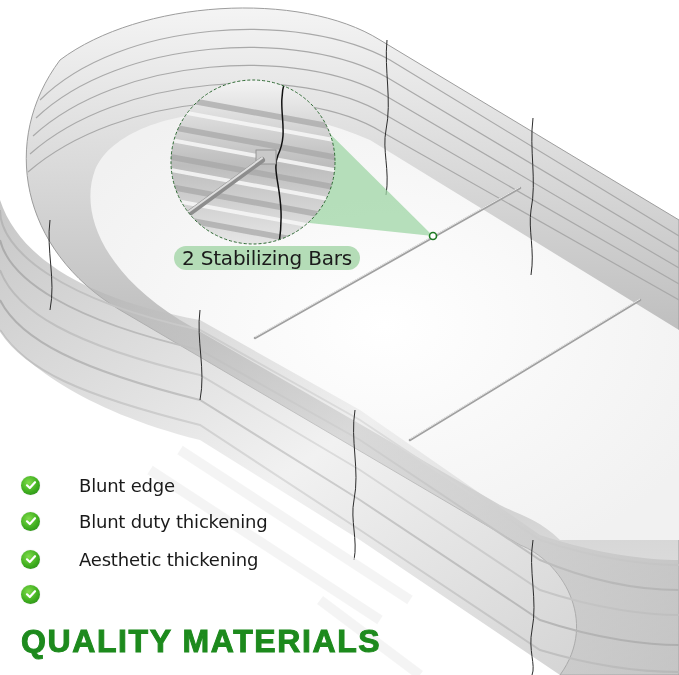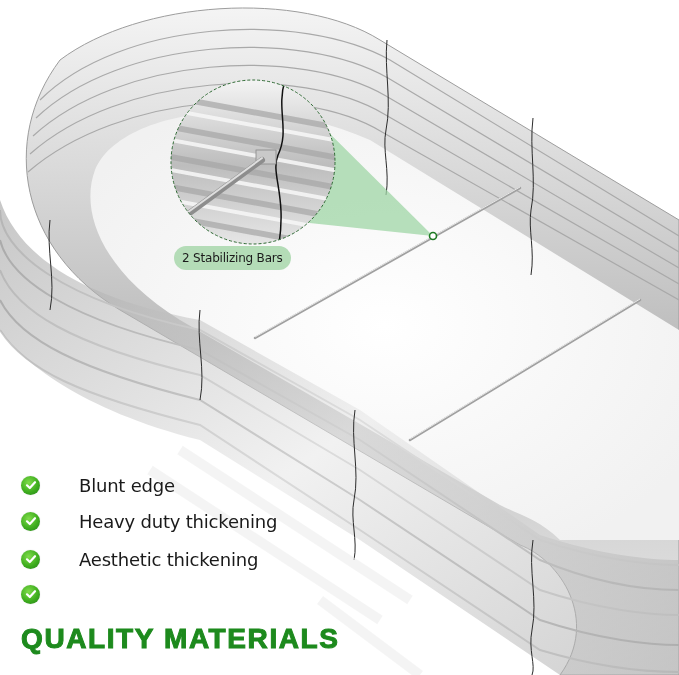--- a/index.html
+++ b/index.html
@@ -3,23 +3,23 @@
   <meta charset="utf-8">
   <style>
     html, body { margin: 0; padding: 0; }
     body { width: 679px; height: 675px; overflow: hidden; background: #ffffff; position: relative; font-family: "DejaVu Sans", sans-serif; }
     #stage { position: absolute; left: 0; top: 0; width: 679px; height: 675px; }
     .features { position: absolute; left: 21px; top: 472px; width: 330px; }
     .feature { position: absolute; left: 0; display: flex; align-items: center; height: 26px; }
     .check { width: 19px; height: 19px; border-radius: 50%; background: radial-gradient(circle at 40% 35%, #7fdc4a 0%, #3fae1e 55%, #22801a 100%); display: flex; align-items: center; justify-content: center; margin-right: 7px; flex: none; box-shadow: 0 0 1px rgba(0,0,0,0.25); }
     .check svg { width: 12px; height: 12px; }
     .feature-label { font-family: "DejaVu Sans", sans-serif; font-size: 18px; color: #1a1a1a; white-space: nowrap; letter-spacing: -0.2px; margin-left: 32px; }
-    .headline { position: absolute; left: 21px; top: 623px; font-family: "Liberation Sans", sans-serif; font-weight: 900; font-size: 28px; letter-spacing: 1.6px; color: #1d8a1d; -webkit-text-stroke: 1px #1d8a1d; white-space: nowrap; }
+    .headline { position: absolute; left: 21px; top: 623px; font-family: "Liberation Sans", sans-serif; font-weight: 900; font-size: 32px; letter-spacing: 1.6px; color: #1d8a1d; -webkit-text-stroke: 1px #1d8a1d; white-space: nowrap; }
     .callout-pill { position: absolute; left: 174px; top: 246px; height: 24px; padding: 0 8px; border-radius: 12px; background: #b4dcb7; display: flex; align-items: center; }
-    .callout-label { font-family: "DejaVu Sans", sans-serif; font-size: 12px; color: #1b1b1b; white-space: nowrap; letter-spacing: -0.2px; }
+    .callout-label { font-family: "DejaVu Sans", sans-serif; font-size: 20px; color: #1b1b1b; white-space: nowrap; letter-spacing: -0.2px; }
   </style>
 </head>
 <body>
 
 <div id="stage">
   <svg width="679" height="675" viewBox="0 0 679 675" xmlns="http://www.w3.org/2000/svg">
     <defs>
       <linearGradient id="metal" x1="0" y1="0" x2="0" y2="1">
         <stop offset="0" stop-color="#f4f4f4"></stop>
         <stop offset="0.5" stop-color="#bdbdbd"></stop>
@@ -131,21 +131,21 @@
           </svg>
       </span>
       <span class="feature-label">Blunt edge</span>
     </div>
     <div class="feature" style="top:36px;">
       <span class="check">
         <svg viewBox="0 0 12 12">
             <path d="M2 6.3 L4.8 9 L10 3.2" stroke="#ffffff" stroke-width="2.2" fill="none" stroke-linecap="round" stroke-linejoin="round"></path>
           </svg>
       </span>
-      <span class="feature-label">Heavy duty thickening</span>
+      <span class="feature-label">Blunt duty thickening</span>
     </div>
     <div class="feature" style="top:74px;">
       <span class="check">
         <svg viewBox="0 0 12 12">
             <path d="M2 6.3 L4.8 9 L10 3.2" stroke="#ffffff" stroke-width="2.2" fill="none" stroke-linecap="round" stroke-linejoin="round"></path>
           </svg>
       </span>
       <span class="feature-label">Aesthetic thickening</span>
     </div>
     <div class="feature" style="top:109px;">

